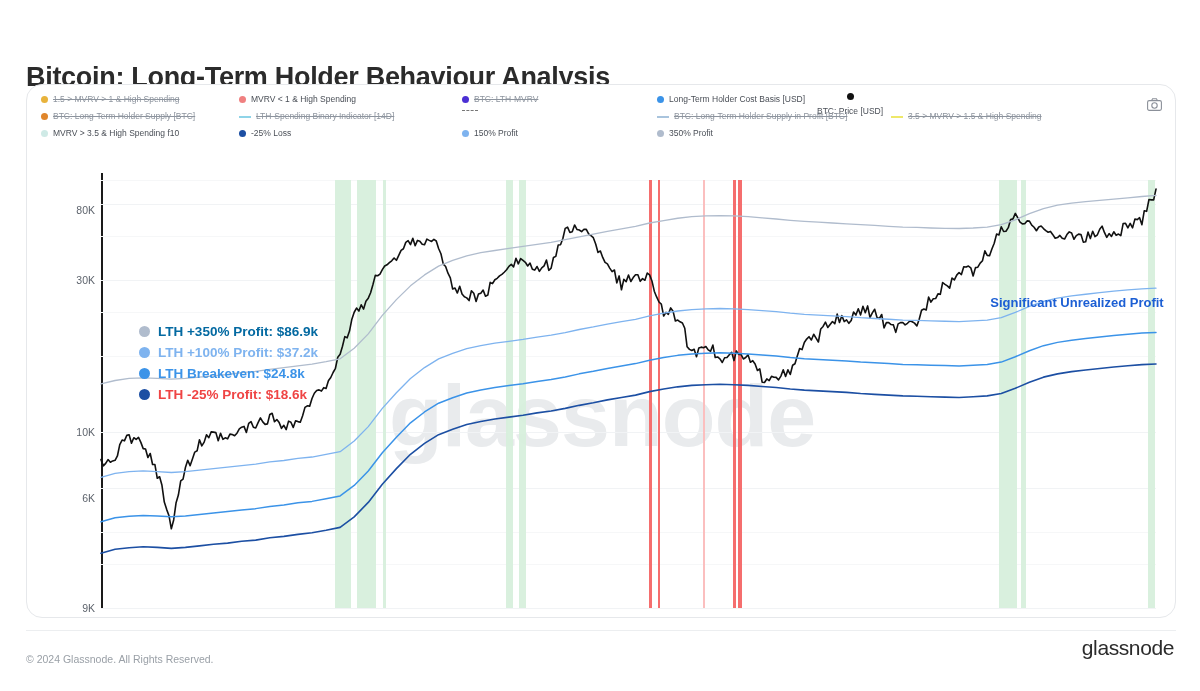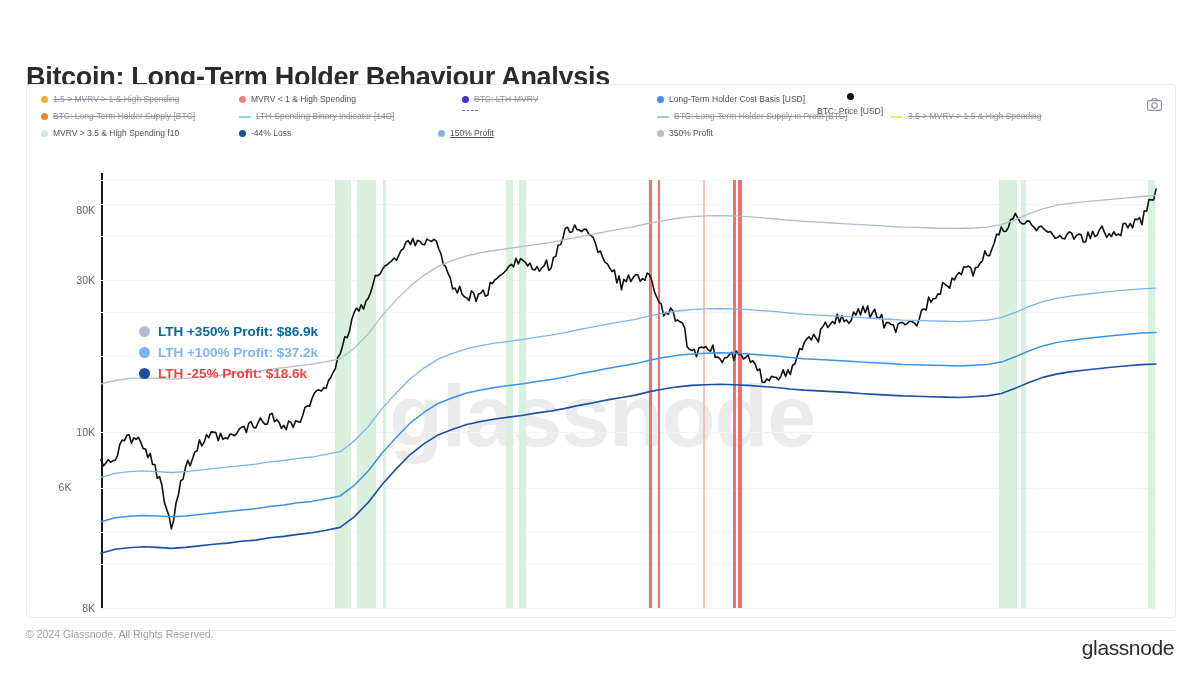--- a/index.html
+++ b/index.html
@@ -17,21 +17,21 @@
     font-size: 27px; font-weight: 700; color: #2b2b2b;
     letter-spacing: -0.3px; white-space: nowrap; margin-top: 36px;
   }
 
   
   .card {
     position: absolute; left: 26px; top: 84px;
     width: 1150px; height: 534px;
     background: #ffffff;
     border: 1px solid #e6e8eb;
-    border-radius: 4px;
+    border-radius: 16px;
     overflow: hidden;
   }
 
   
   .legend {
     position: absolute; left: 0; top: 0; width: 1150px; height: 50px;
     padding: 8px 0 0 14px;
   }
   .legend-row { position: relative; height: 13px; margin-bottom: 4px; }
   .legend-item {
@@ -100,21 +100,21 @@
   .ann-dot { width: 11px; height: 11px; border-radius: 50%; flex: none; }
 
   .ann-note {
     position: absolute; left: 930px; top: 160px; width: 240px;
     text-align: center; font-size: 13px; font-weight: 700;
     color: #1c5fd4; line-height: 16px;
   }
 
   
   .footer-left {
-    position: absolute; left: 26px; top: 628px;
+    position: absolute; left: 26px; top: 653px;
     font-size: 10.5px; color: #9aa0a7;
   }
   .footer-logo {
     position: absolute; right: 26px; top: 636px;
     font-size: 21px; font-weight: 500; color: #2b2b2b; letter-spacing: -0.4px;
   }
   .divider {
     position: absolute; left: 26px; top: 630px; width: 1150px; height: 1px;
     background: #eceef0;
   }
@@ -173,23 +173,23 @@
             <span>3.5 &gt; MVRV &gt; 1.5 &amp; High Spending</span>
           </div>
         </div>
       <div class="legend-row" id="lr2">
           <div class="legend-item" style="left: 0px;">
             <span class="lg-dot" style="background: rgb(207, 234, 230);"></span>
             <span>MVRV &gt; 3.5 &amp; High Spending f10</span>
           </div>
           <div class="legend-item" style="left: 198px;">
             <span class="lg-dot" style="background: rgb(28, 79, 163);"></span>
-            <span>-44% Loss</span>
-          </div>
-          <div class="legend-item" style="left: 397px; text-decoration: underline;">
+            <span>-25% Loss</span>
+          </div>
+          <div class="legend-item" style="left: 421px;">
             <span class="lg-dot" style="background: rgb(126, 179, 239);"></span>
             <span>150% Profit</span>
           </div>
           <div class="legend-item" style="left: 616px;">
             <span class="lg-dot" style="background: rgb(176, 188, 205);"></span>
             <span>350% Profit</span>
           </div>
         </div>
       <div class="camera">
         <svg width="15" height="13" viewBox="0 0 15 13" fill="none" stroke="currentColor" stroke-width="1.1">
@@ -236,22 +236,22 @@
         <svg class="series" id="series-svg" preserveAspectRatio="none" viewBox="0 0 1055 428" style="width: 1055px; height: 428px;">
             <path d="M0.00 279.62L2.34 285.86L4.69 283.40L7.03 279.56L9.38 282.26L11.72 280.91L14.07 280.33L16.41 275.99L18.76 264.55L21.10 260.09L23.44 260.82L25.79 255.38L28.13 254.79L30.48 263.16L32.82 257.73L35.17 259.44L37.51 257.46L39.86 262.40L42.20 268.64L44.54 269.02L46.89 277.54L49.23 273.47L51.58 284.53L53.92 284.56L56.27 298.28L58.61 296.73L60.96 305.28L63.30 322.09L65.64 329.36L67.99 335.72L70.33 348.80L72.68 339.95L75.02 323.08L77.37 315.10L79.71 300.83L82.06 299.04L84.40 287.60L86.74 280.22L89.09 285.65L91.43 278.89L93.78 272.08L96.12 270.82L98.47 259.75L100.81 265.86L103.16 262.12L105.50 254.73L107.84 257.72L110.19 251.88L112.53 252.12L114.88 252.62L117.22 260.74L119.57 253.35L121.91 259.30L124.26 257.84L126.60 258.85L128.94 254.15L131.29 254.56L133.63 255.65L135.98 253.20L138.32 248.82L140.67 247.14L143.01 246.41L145.36 252.53L147.70 243.39L150.04 241.62L152.39 247.25L154.73 247.96L157.08 242.67L159.42 237.87L161.77 241.92L164.11 244.37L166.46 243.90L168.80 234.46L171.14 233.25L173.49 241.75L175.83 239.61L178.18 242.58L180.52 248.35L182.87 245.27L185.21 249.60L187.56 241.15L189.90 242.26L192.24 247.42L194.59 240.70L196.93 241.61L199.28 242.16L201.62 235.78L203.97 227.37L206.31 225.79L208.66 226.15L211.00 218.47L213.34 213.24L215.69 210.57L218.03 209.87L220.38 211.08L222.72 207.68L225.07 208.54L227.41 200.82L229.76 197.53L232.10 192.50L234.44 188.27L236.79 177.19L239.13 174.33L241.48 166.26L243.82 156.62L246.17 157.81L248.51 151.10L250.86 139.21L253.20 132.26L255.54 128.07L257.89 131.09L260.23 124.79L262.58 129.07L264.92 121.18L267.27 118.17L269.61 112.71L271.96 104.44L274.30 95.40L276.64 95.73L278.99 94.11L281.33 89.60L283.68 86.00L286.02 84.82L288.37 82.68L290.71 80.76L293.06 77.98L295.40 80.29L297.74 75.30L300.09 70.34L302.43 68.72L304.78 62.36L307.12 60.68L309.47 64.62L311.81 58.35L314.16 65.80L316.50 60.43L318.84 61.19L321.19 64.22L323.53 64.80L325.88 59.09L328.22 60.39L330.57 61.41L332.91 59.37L335.26 61.01L337.60 68.50L339.94 73.74L342.29 84.08L344.63 86.45L346.98 93.18L349.32 97.81L351.67 109.06L354.01 107.98L356.36 113.04L358.70 106.33L361.04 114.07L363.39 116.85L365.73 117.87L368.08 120.53L370.42 110.76L372.77 113.31L375.11 121.53L377.46 114.07L379.80 113.21L382.14 110.10L384.49 116.21L386.83 115.08L389.18 102.36L391.52 103.59L393.87 99.72L396.21 98.32L398.56 95.85L400.90 94.35L403.24 92.25L405.59 89.81L407.93 86.35L410.28 84.37L412.62 86.86L414.97 78.21L417.31 83.84L419.66 78.56L422.00 80.44L424.34 82.26L426.69 86.03L429.03 83.10L431.38 89.23L433.72 90.09L436.07 86.52L438.41 91.40L440.76 87.90L443.10 85.90L445.44 80.03L447.79 90.32L450.13 88.15L452.48 77.53L454.82 76.40L457.17 65.04L459.51 64.82L461.86 58.53L464.20 48.40L466.54 47.20L468.89 52.48L471.23 51.84L473.58 44.95L475.92 49.41L478.27 49.99L480.61 51.56L482.96 49.28L485.30 49.33L487.64 53.98L489.99 55.65L492.33 57.66L494.68 64.08L497.02 72.41L499.37 71.03L501.71 77.42L504.06 82.37L506.40 83.85L508.74 88.10L511.09 91.67L513.43 90.01L515.78 102.95L518.12 95.94L520.47 109.75L522.81 99.33L525.16 101.64L527.50 95.00L529.84 101.51L532.19 97.62L534.53 94.73L536.88 94.78L539.22 101.32L541.57 98.63L543.91 100.28L546.26 93.01L548.60 94.86L550.94 100.92L553.29 111.18L555.63 116.93L557.98 122.02L560.32 124.07L562.67 136.01L565.01 132.39L567.36 134.34L569.70 127.88L572.04 131.17L574.39 140.94L576.73 140.08L579.08 141.79L581.42 143.00L583.77 148.27L586.11 166.79L588.46 169.35L590.80 170.54L593.14 169.25L595.49 176.74L597.83 167.94L600.18 167.14L602.52 167.80L604.87 166.53L607.21 169.86L609.56 171.29L611.90 165.07L614.24 177.53L616.59 176.94L618.93 178.81L621.28 182.48L623.62 177.75L625.97 177.43L628.31 174.67L630.66 172.39L633.00 180.57L635.34 170.91L637.69 174.34L640.03 174.48L642.38 179.00L644.72 177.55L647.07 174.87L649.41 182.30L651.76 180.71L654.10 183.94L656.44 190.52L658.79 188.90L661.13 202.23L663.48 202.50L665.82 198.94L668.17 200.64L670.51 196.32L672.86 197.27L675.20 197.36L677.54 199.92L679.89 196.12L682.23 189.80L684.58 196.42L686.92 189.87L689.27 194.49L691.61 185.26L693.96 183.72L696.30 176.02L698.64 168.60L700.99 169.63L703.33 162.44L705.68 159.06L708.02 156.72L710.37 159.98L712.71 154.28L715.06 158.13L717.40 161.99L719.74 148.95L722.09 146.47L724.43 142.13L726.78 147.54L729.12 144.46L731.47 141.51L733.81 143.78L736.16 134.07L738.50 142.47L740.84 135.66L743.19 141.56L745.53 139.87L747.88 143.33L750.22 140.45L752.57 132.04L754.91 135.09L757.26 128.73L759.60 134.91L761.94 126.20L764.29 132.69L766.63 125.92L768.98 137.55L771.32 132.93L773.67 129.22L776.01 137.46L778.36 138.48L780.70 134.50L783.04 147.85L785.39 142.61L787.73 142.59L790.08 144.54L792.42 144.89L794.77 152.37L797.11 143.89L799.46 142.64L801.80 142.49L804.14 144.89L806.49 143.30L808.83 141.00L811.18 141.71L813.52 143.12L815.87 145.99L818.21 139.30L820.56 130.31L822.90 128.97L825.24 129.95L827.59 117.03L829.93 122.13L832.28 118.76L834.62 118.56L836.97 113.91L839.31 114.32L841.66 102.50L844.00 104.37L846.34 105.87L848.69 108.14L851.03 98.05L853.38 99.94L855.72 95.15L858.07 92.48L860.41 94.53L862.76 86.81L865.10 87.08L867.44 86.04L869.79 87.80L872.13 96.03L874.48 87.64L876.82 87.19L879.17 83.12L881.51 80.68L883.86 70.85L886.20 75.36L888.54 75.68L890.89 69.07L893.23 63.27L895.58 54.12L897.92 54.95L900.27 46.76L902.61 51.52L904.96 51.21L907.30 47.66L909.64 39.50L911.99 38.90L914.33 33.42L916.68 37.60L919.02 42.22L921.37 43.92L923.71 43.81L926.06 40.90L928.40 41.13L930.74 45.18L933.09 47.25L935.43 50.70L937.78 46.97L940.12 46.02L942.47 48.56L944.81 50.66L947.16 52.27L949.50 51.43L951.84 54.68L954.19 58.24L956.53 57.54L958.88 55.47L961.22 58.33L963.57 59.03L965.91 54.55L968.26 51.90L970.60 53.08L972.94 59.25L975.29 55.65L977.63 54.15L979.98 54.42L982.32 62.12L984.67 61.72L987.01 52.14L989.36 58.58L991.70 51.24L994.04 56.58L996.39 54.79L998.73 49.25L1001.08 46.12L1003.42 52.45L1005.77 57.36L1008.11 53.61L1010.46 56.43L1012.80 51.78L1015.14 55.27L1017.49 54.07L1019.83 55.61L1022.18 43.46L1024.52 43.29L1026.87 47.89L1029.21 43.46L1031.56 47.90L1033.90 39.13L1036.24 39.59L1038.59 37.71L1040.93 44.64L1043.28 30.74L1045.62 31.34L1047.97 19.47L1050.31 19.89L1052.66 19.92L1055.00 9.12" fill="none" stroke="#111111" stroke-width="1.6" stroke-linejoin="round" stroke-linecap="round"></path>
             <path d="M0.00 203.97L14.07 200.50L28.13 198.46L42.20 197.79L56.27 198.46L70.33 199.14L84.40 198.46L98.47 197.13L112.53 195.81L126.60 194.51L140.67 192.58L154.73 191.32L168.80 189.45L182.87 187.61L196.93 185.80L211.00 184.02L225.07 181.69L239.13 178.85L253.20 168.17L267.27 153.88L281.33 135.43L295.40 119.65L309.47 105.86L323.53 94.91L337.60 86.15L351.67 80.30L365.73 75.83L379.80 72.60L393.87 70.50L407.93 68.43L422.00 66.41L436.07 64.42L450.13 62.46L464.20 59.60L478.27 56.80L492.33 54.08L506.40 51.42L520.47 48.83L534.53 46.29L548.60 43.00L562.67 40.60L576.73 38.24L590.80 36.70L604.87 35.94L618.93 35.64L633.00 35.94L647.07 36.70L661.13 37.78L675.20 39.02L689.27 40.28L703.33 41.39L717.40 42.19L731.47 43.00L745.53 43.81L759.60 44.63L773.67 45.46L787.73 46.29L801.80 47.13L815.87 47.47L829.93 47.98L844.00 48.31L858.07 48.49L872.13 47.98L886.20 47.13L900.27 44.63L914.33 39.81L928.40 33.68L942.47 28.59L956.53 25.10L970.60 23.05L984.67 21.71L998.73 20.39L1012.80 19.08L1026.87 17.78L1040.93 16.50L1055.00 15.36" fill="none" stroke="#b0bccd" stroke-width="1.3" stroke-linejoin="round" stroke-linecap="round"></path>
             <path d="M0.00 297.38L14.07 293.31L28.13 291.72L42.20 290.94L56.27 291.72L70.33 292.51L84.40 291.72L98.47 290.16L112.53 288.62L126.60 287.10L140.67 285.60L154.73 284.12L168.80 281.94L182.87 280.51L196.93 278.40L211.00 277.02L225.07 274.30L239.13 271.65L253.20 261.04L267.27 246.58L281.33 228.38L295.40 212.79L309.47 198.46L323.53 187.61L337.60 178.85L351.67 173.38L365.73 168.68L379.80 165.66L393.87 163.20L407.93 161.27L422.00 159.37L436.07 157.05L450.13 155.23L464.20 152.55L478.27 149.50L492.33 146.96L506.40 144.06L520.47 141.64L534.53 139.27L548.60 135.81L562.67 133.19L576.73 131.00L590.80 129.56L604.87 128.84L618.93 128.49L633.00 128.84L647.07 129.56L661.13 130.63L675.20 131.72L689.27 133.19L703.33 134.31L717.40 135.05L731.47 135.81L745.53 136.57L759.60 137.72L773.67 138.49L787.73 139.27L801.80 140.05L815.87 140.45L829.93 140.84L844.00 141.24L858.07 141.64L872.13 140.84L886.20 140.05L900.27 137.72L914.33 132.45L928.40 126.38L942.47 121.29L956.53 118.03L970.60 115.80L984.67 114.23L998.73 112.69L1012.80 111.17L1026.87 109.97L1040.93 108.78L1055.00 108.19" fill="none" stroke="#7eb3ef" stroke-width="1.3" stroke-linejoin="round" stroke-linecap="round"></path>
             <path d="M0.00 341.74L14.07 337.83L28.13 336.16L42.20 335.46L56.27 335.93L70.33 336.87L84.40 335.93L98.47 334.52L112.53 332.90L126.60 331.54L140.67 329.96L154.73 328.63L168.80 326.45L182.87 324.94L196.93 322.83L211.00 321.38L225.07 318.73L239.13 315.94L253.20 305.46L267.27 290.94L281.33 272.70L295.40 257.18L309.47 242.79L323.53 231.97L337.60 223.21L351.67 217.71L365.73 213.02L379.80 209.99L393.87 207.56L407.93 205.61L422.00 203.76L436.07 201.39L450.13 199.61L464.20 196.93L478.27 193.86L492.33 191.32L506.40 188.40L520.47 185.98L534.53 183.61L548.60 180.15L562.67 177.57L576.73 175.37L590.80 173.92L604.87 173.22L618.93 172.85L633.00 173.22L647.07 173.92L661.13 174.99L675.20 176.08L689.27 177.57L703.33 178.68L717.40 179.42L731.47 180.15L745.53 180.95L759.60 182.10L773.67 182.85L787.73 183.61L801.80 184.43L815.87 184.79L829.93 185.21L844.00 185.62L858.07 185.98L872.13 185.21L886.20 184.43L900.27 182.10L914.33 176.80L928.40 170.74L942.47 165.66L956.53 162.37L970.60 160.18L984.67 158.58L998.73 157.05L1012.80 155.54L1026.87 154.33L1040.93 153.12L1055.00 152.55" fill="none" stroke="#3b93e8" stroke-width="1.5" stroke-linejoin="round" stroke-linecap="round"></path>
             <path d="M0.00 373.21L14.07 369.30L28.13 367.72L42.20 366.77L56.27 367.40L70.33 368.35L84.40 367.40L98.47 365.84L112.53 364.30L126.60 363.09L140.67 361.29L154.73 360.11L168.80 357.78L182.87 356.35L196.93 354.38L211.00 352.71L225.07 350.27L239.13 347.35L253.20 336.87L267.27 322.41L281.33 304.22L295.40 288.62L309.47 274.30L323.53 263.44L337.60 254.69L351.67 249.22L365.73 244.52L379.80 241.49L393.87 239.03L407.93 237.10L422.00 235.21L436.07 232.89L450.13 231.06L464.20 228.38L478.27 225.34L492.33 222.79L506.40 219.90L520.47 217.48L534.53 215.11L548.60 211.64L562.67 209.03L576.73 206.83L590.80 205.39L604.87 204.68L618.93 204.32L633.00 204.68L647.07 205.39L661.13 206.47L675.20 207.56L689.27 209.03L703.33 210.14L717.40 210.89L731.47 211.64L745.53 212.40L759.60 213.55L773.67 214.33L787.73 215.11L801.80 215.89L815.87 216.28L829.93 216.68L844.00 217.08L858.07 217.48L872.13 216.68L886.20 215.89L900.27 213.55L914.33 208.29L928.40 202.22L942.47 197.13L956.53 193.86L970.60 191.63L984.67 190.07L998.73 188.53L1012.80 187.00L1026.87 185.80L1040.93 184.61L1055.00 184.02" fill="none" stroke="#1c4fa3" stroke-width="1.6" stroke-linejoin="round" stroke-linecap="round"></path>
           </svg>
       </div>
 
       <div id="yticks">
-          <div class="ytick" style="top: 473px;">8K</div>
-          <div class="ytick" style="top: 352px; text-align: center;">6K</div>
+          <div class="ytick" style="top: 473px;">9K</div>
+          <div class="ytick" style="top: 363px;">6K</div>
           <div class="ytick" style="top: 296.917px;">10K</div>
           <div class="ytick" style="top: 145.248px;">30K</div>
           <div class="ytick" style="top: 75px;">80K</div>
         </div>
       <div id="xticks">
           <div class="xtick" style="left: 108.862px;">Jan '20</div>
           <div class="xtick" style="left: 178.014px;">May '20</div>
           <div class="xtick" style="left: 248.309px;">Sep '20</div>
           <div class="xtick" style="left: 318.033px;">Jan '21</div>
           <div class="xtick" style="left: 386.614px;">May '21</div>
@@ -270,26 +270,31 @@
       <div class="ann-block">
         <div class="ann-row">
           <span class="ann-dot" id="ad0" style="background: rgb(176, 188, 205);"></span>
           <span id="al0" style="color: #0369a1;">LTH +350% Profit: $86.9k</span>
         </div>
         <div class="ann-row">
           <span class="ann-dot" id="ad1" style="background: rgb(126, 179, 239);"></span>
           <span id="al1" style="color: rgb(126, 179, 239);">LTH +100% Profit: $37.2k</span>
         </div>
         <div class="ann-row">
+          <span class="ann-dot" id="ad2" style="background: rgb(59, 147, 232);"></span>
+          <span id="al2" style="color: rgb(59, 147, 232);">LTH Breakeven: $24.8k</span>
+        </div>
+        <div class="ann-row">
           <span class="ann-dot" id="ad3" style="background: rgb(28, 79, 163);"></span>
           <span id="al3" style="color: #ef4444;">LTH -25% Profit: $18.6k</span>
         </div>
       </div>
 
       <div class="ann-note">
+        <div>Significant Unrealized Profit</div>
       </div>
     </div>
   </div>
 
   <div class="divider"></div>
   <div class="footer-left">© 2024 Glassnode. All Rights Reserved.</div>
   <div class="footer-logo">glassnode</div>
 </div>
 
 </body></html>

